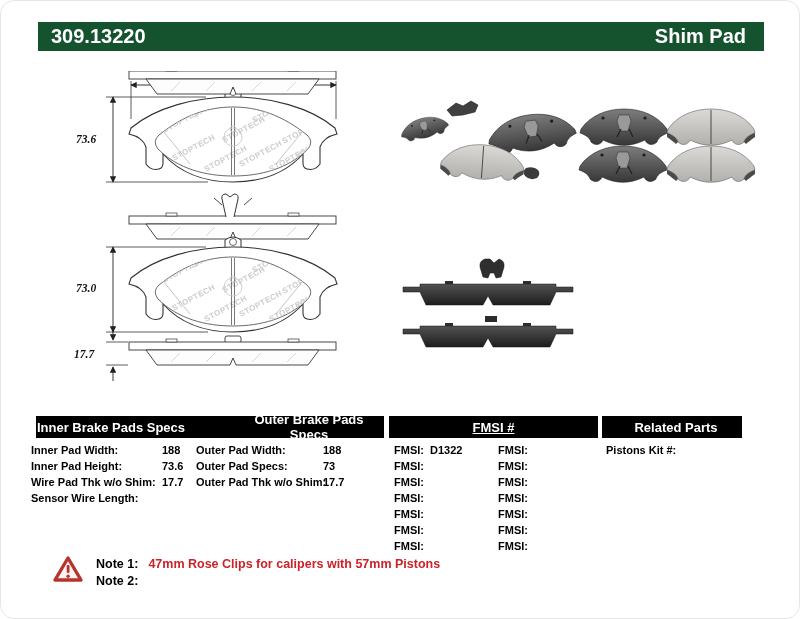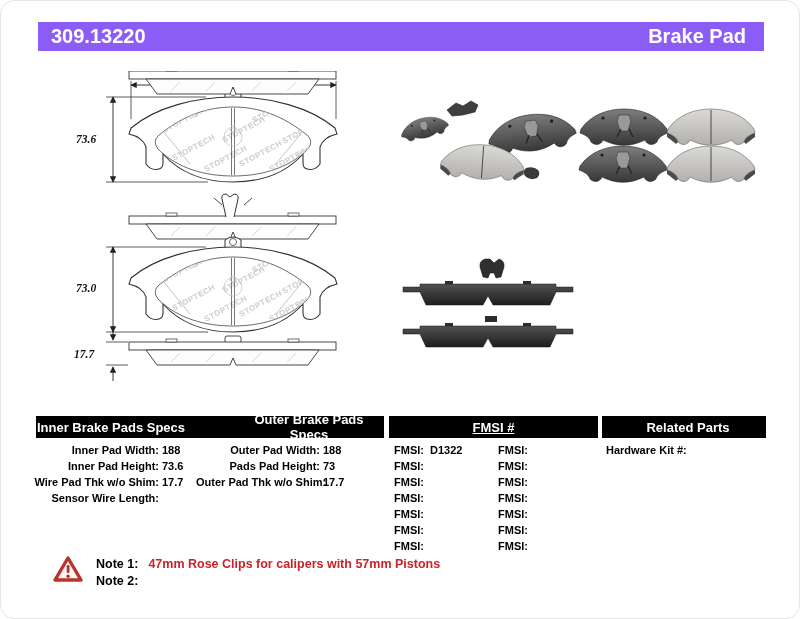--- a/index.html
+++ b/index.html
@@ -2,35 +2,35 @@
 <html><head>
 <meta charset="utf-8">
 <style>
   * { margin:0; padding:0; box-sizing:border-box; }
   body { background:#fff; font-family:"Liberation Sans", sans-serif; }
   .page { position:relative; width:800px; height:619px; background:#fff;
           border:1px solid #e6e6e6; border-radius:14px; overflow:hidden; }
 
   
   #topbar { position:absolute; left:37px; top:21px; width:726px; height:29px;
-            background:#8b5cf6; color:#fff; display:flex; justify-content:space-between;
+            background:#14532d; color:#fff; display:flex; justify-content:space-between;
             align-items:center; padding:0 18px 0 13px; font-size:20px; font-weight:bold; }
 
   
   .hbox { position:absolute; top:415px; height:22px; background:#000; color:#fff;
           font-weight:bold; font-size:13px; display:flex; align-items:center; }
   #specsbox { left:35px; width:348px;gap:48px; }
   #specsbox .cell { flex:1; text-align:center; }
   #fmsibox { left:388px; width:209px; justify-content:center;text-decoration:underline; }
-  #relbox  { left:601px; width:164px; justify-content:center;padding-left:8px; }
+  #relbox  { left:601px; width:140px; justify-content:center;padding-left:8px; }
 
   
   .speccol { position:absolute; top:441px; font-size:11px; font-weight:bold; color:#000; }
   .srow { height:16px; line-height:16px; white-space:nowrap; }
-  .slabel { display:inline-block; text-align:right; }
+  .slabel { display:inline-block; }
   #innercol { left:30px; } #innercol .slabel { width:128px; }
   #outercol { left:195px; } #outercol .slabel { width:124px; }
   .sval { margin-left:3px; }
 
   .fmsicol { position:absolute; top:441px; font-size:11px; font-weight:bold; }
   #fmsicol1 { left:393px; } #fmsicol2 { left:497px; }
   .frow { height:16px; line-height:16px; white-space:nowrap; }
   .fval { margin-left:6px;margin-top:28px; }
   #relcol { left:605px; top:441px; position:absolute; font-size:11px; font-weight:bold; }
 
@@ -45,21 +45,21 @@
   svg text.wm { font-family:"Liberation Sans", sans-serif; font-weight:bold;
                 font-size:8px; fill:#cdcdcd; letter-spacing:.5px; }
 </style>
 </head>
 <body>
 
 <div class="page">
 
   <div id="topbar">
     <span>309.13220</span>
-    <span>Brake Pad</span>
+    <span>Shim Pad</span>
   </div>
 
   <svg style="position:absolute;left:55px;top:70px;" width="330" height="312" viewBox="0 0 330 312">
     <defs>
       <marker id="arw" viewBox="0 0 10 10" refX="9" refY="5" markerWidth="7" markerHeight="7" orient="auto-start-reverse">
           <path d="M0,0 L10,5 L0,10 z" fill="#222"></path>
         </marker>
       <clipPath id="fclip">
         <path d="M103,64 C128,44 152,36 177,36 C202,36 226,44 251,64 Q258,70 252,78 C232,98 204,105 177,105 C150,105 122,98 102,78 Q96,70 103,64 Z"></path>
       </clipPath>
@@ -226,21 +226,21 @@
 
   <div id="innercol" class="speccol">
     <div class="srow"><span class="slabel">Inner Pad Width:</span><span class="sval">188</span></div>
     <div class="srow"><span class="slabel">Inner Pad Height:</span><span class="sval">73.6</span></div>
     <div class="srow"><span class="slabel">Wire Pad Thk w/o Shim:</span><span class="sval">17.7</span></div>
     <div class="srow"><span class="slabel">Sensor Wire Length:</span><span class="sval"></span></div>
   </div>
 
   <div id="outercol" class="speccol">
     <div class="srow"><span class="slabel">Outer Pad Width:</span><span class="sval">188</span></div>
-    <div class="srow"><span class="slabel">Pads Pad Height:</span><span class="sval">73</span></div>
+    <div class="srow"><span class="slabel">Outer Pad Specs:</span><span class="sval">73</span></div>
     <div class="srow"><span class="slabel">Outer Pad Thk w/o Shim:</span><span class="sval">17.7</span></div>
   </div>
 
   <div id="fmsicol1" class="fmsicol">
     <div class="frow"><span>FMSI:</span><span class="fval">D1322</span></div>
     <div class="frow"><span>FMSI:</span><span class="fval"></span></div>
     <div class="frow"><span>FMSI:</span><span class="fval"></span></div>
     <div class="frow"><span>FMSI:</span><span class="fval"></span></div>
     <div class="frow"><span>FMSI:</span><span class="fval"></span></div>
     <div class="frow"><span>FMSI:</span><span class="fval"></span></div>
@@ -250,21 +250,21 @@
     <div class="frow"><span>FMSI:</span><span class="fval"></span></div>
     <div class="frow"><span>FMSI:</span><span class="fval"></span></div>
     <div class="frow"><span>FMSI:</span><span class="fval"></span></div>
     <div class="frow"><span>FMSI:</span><span class="fval"></span></div>
     <div class="frow"><span>FMSI:</span><span class="fval"></span></div>
     <div class="frow"><span>FMSI:</span><span class="fval"></span></div>
     <div class="frow"><span>FMSI:</span><span class="fval"></span></div>
   </div>
 
   <div id="relcol">
-    <div class="frow"><span>Hardware Kit #:</span><span class="fval"></span></div>
+    <div class="frow"><span>Pistons Kit #:</span><span class="fval"></span></div>
   </div>
 
   <svg style="position:absolute;left:51px;top:554px;" width="32" height="29" viewBox="0 0 32 29">
     <path d="M16,3 L29,25 L3,25 Z" fill="#fdf3f2" stroke="#b5352c" stroke-width="3.4" stroke-linejoin="round"></path>
     <rect x="14.7" y="10" width="2.8" height="8" rx="1.2" fill="#b5352c"></rect>
     <circle cx="16.1" cy="21.3" r="1.7" fill="#b5352c"></circle>
   </svg>
   <div id="note1" class="noterow">
     <span>Note 1:</span><span class="notetext">47mm Rose Clips for calipers with 57mm Pistons</span>
   </div>

